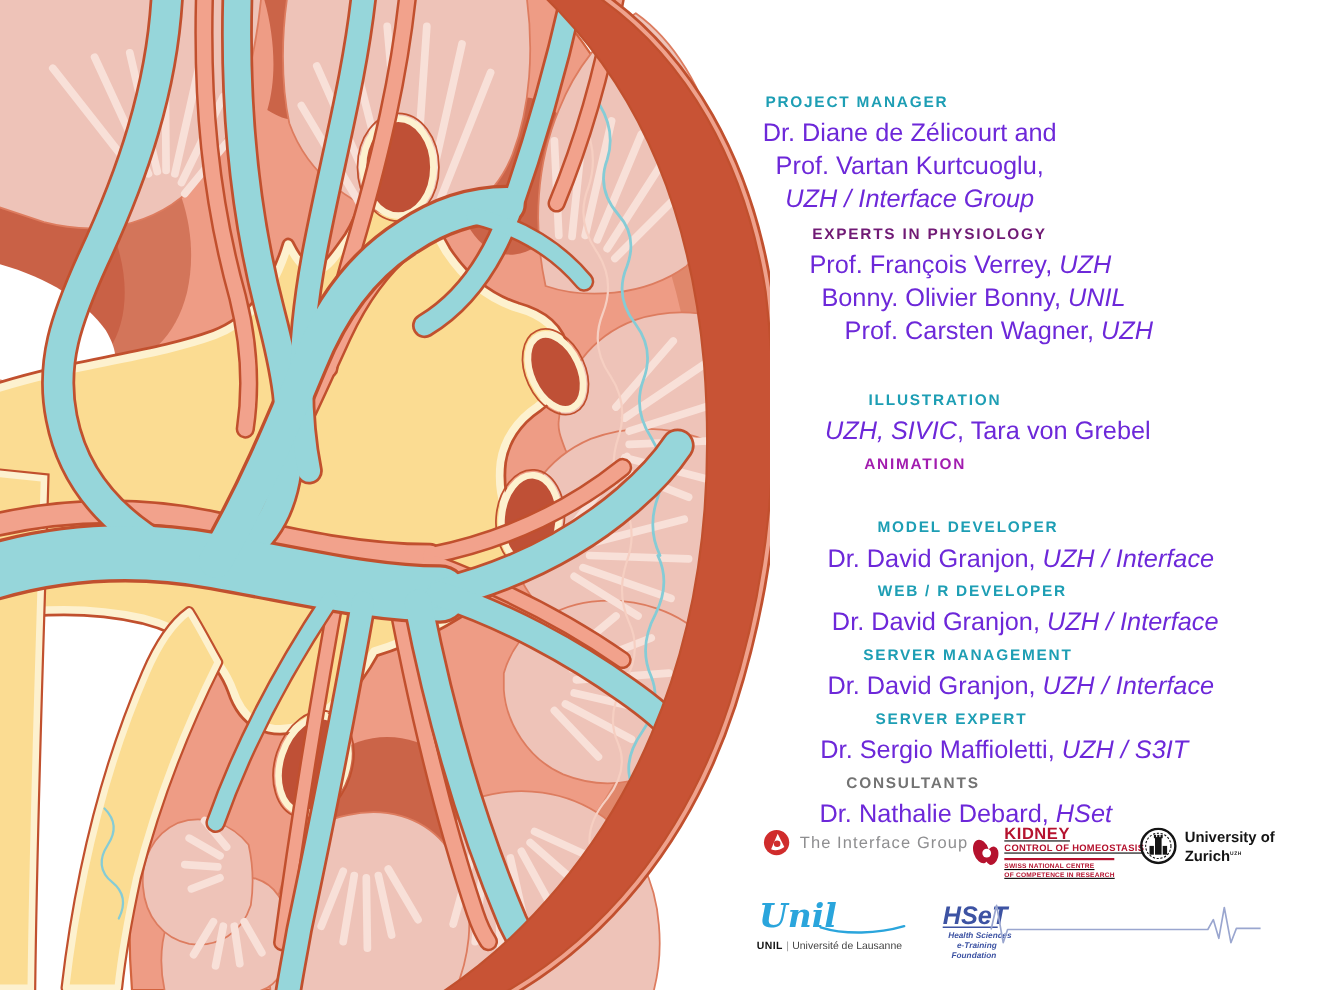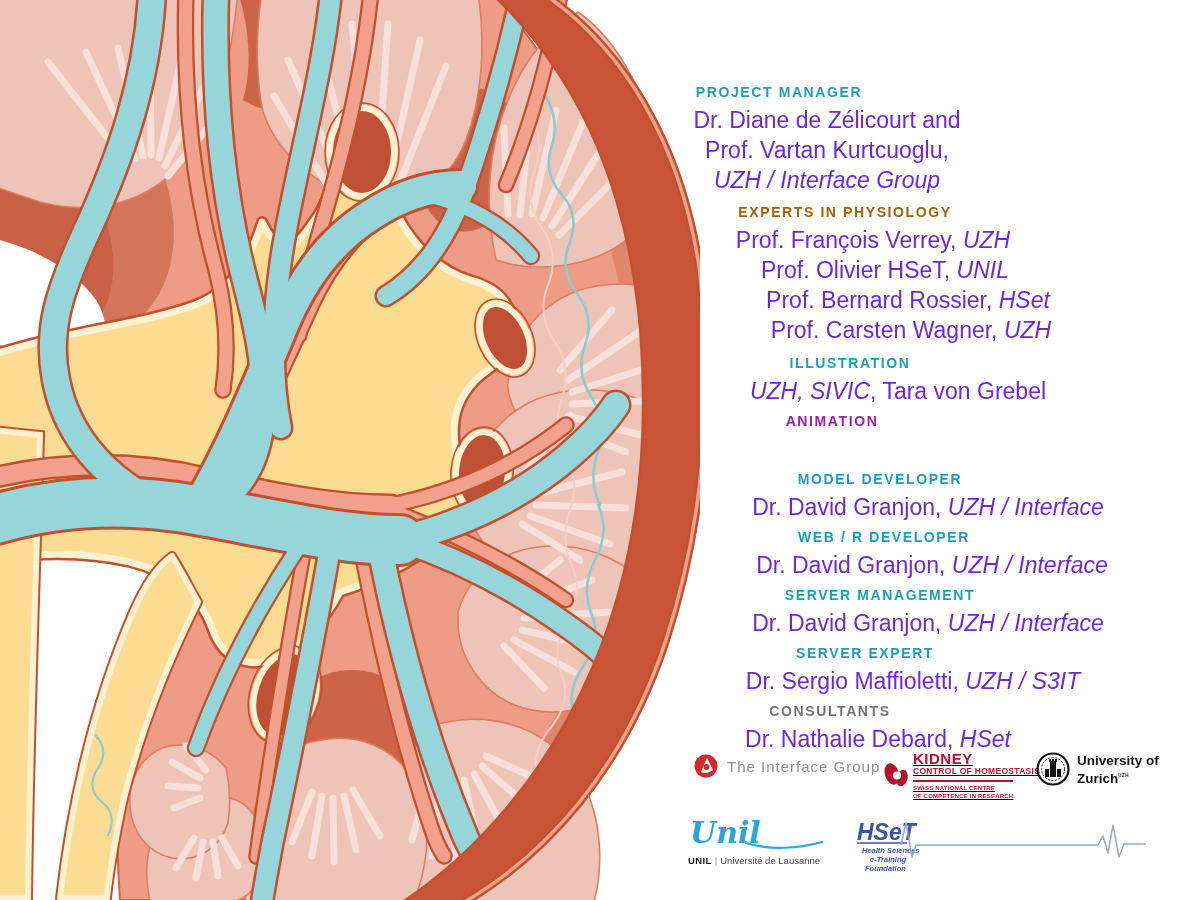--- a/index.html
+++ b/index.html
@@ -236,24 +236,23 @@
 
 <div id="credits">
   <div>
       <div class="sec sec-1">
         <div class="lbl" style="color: rgb(29, 158, 180);">PROJECT MANAGER</div>
         <div class="ln"><span>Dr. Diane de Zélicourt and</span></div>
         <div class="ln"><span>Prof. Vartan Kurtcuoglu,</span></div>
         <div class="ln"><em>UZH / Interface Group</em></div>
       </div>
       <div class="sec sec-2">
-        <div class="lbl" style="color: #a16207;">EXPERTS IN PHYSIOLOGY</div>
+        <div class="lbl" style="color: #701a75;">EXPERTS IN PHYSIOLOGY</div>
         <div class="ln"><span>Prof. François Verrey, </span><em>UZH</em></div>
-        <div class="ln"><span>Prof. Olivier HSeT, </span><em>UNIL</em></div>
-        <div class="ln"><span>Prof. Bernard Rossier, </span><em>HSet</em></div>
+        <div class="ln"><span>Bonny. Olivier Bonny, </span><em>UNIL</em></div>
         <div class="ln"><span>Prof. Carsten Wagner, </span><em>UZH</em></div>
       </div>
       <div class="sec sec-3">
         <div class="lbl" style="color: rgb(29, 158, 180);">ILLUSTRATION</div>
         <div class="ln"><em>UZH, SIVIC</em><span>, Tara von Grebel</span></div>
       </div>
       <div class="sec sec-4">
         <div class="lbl" style="color: #a21caf;">ANIMATION</div>
       </div>
       <div class="sec sec-5">

